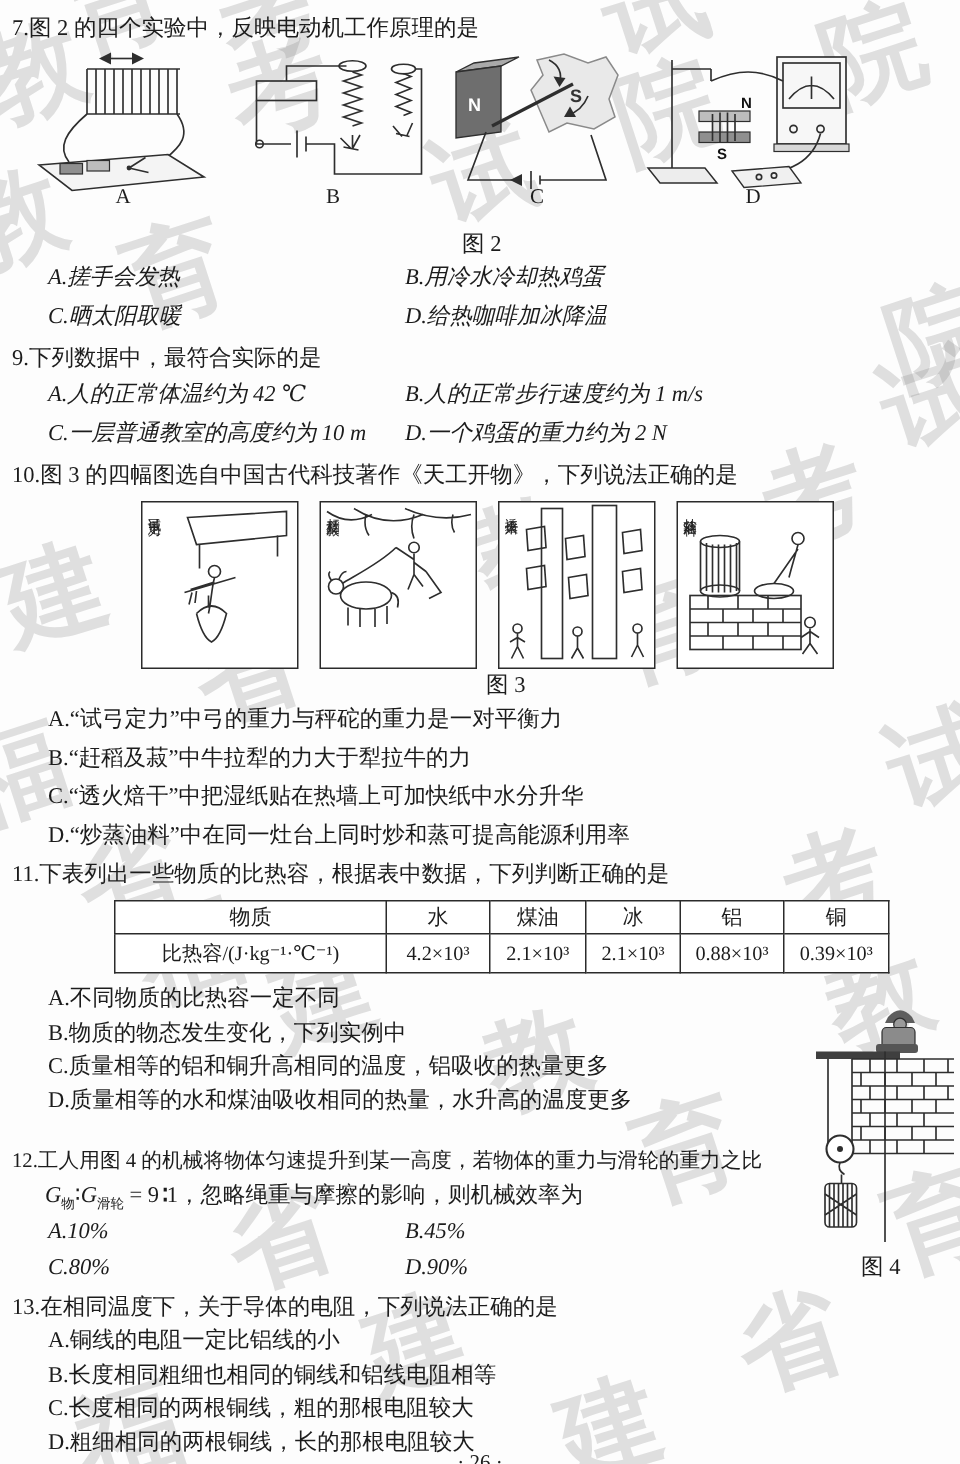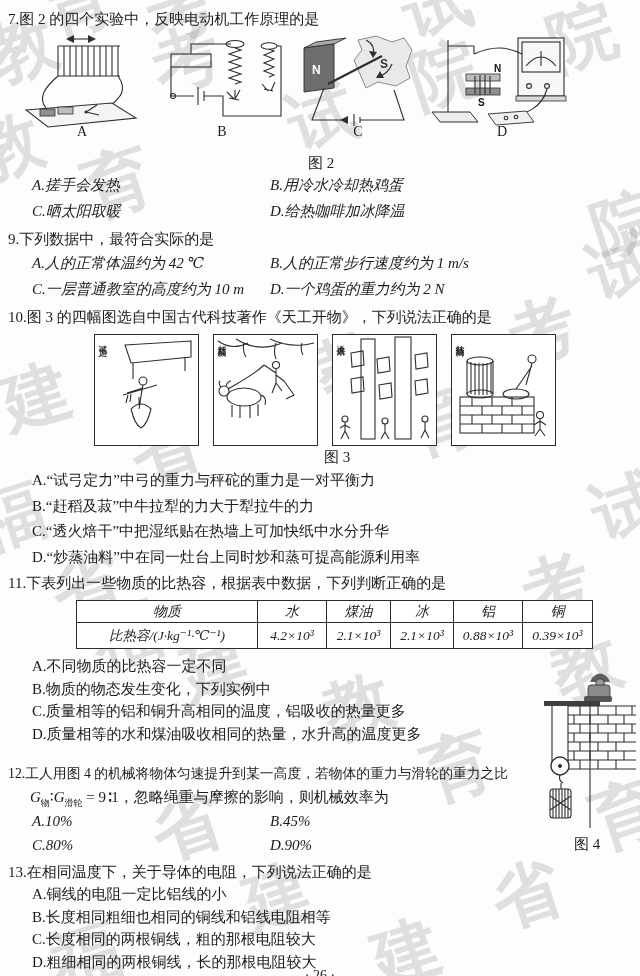--- a/index.html
+++ b/index.html
@@ -31,21 +31,21 @@
   
   .fig3row{display:flex;gap:14px;margin:6px 0 2px 86px;}
   .fig3box{width:105px;height:112px;border:1px solid #2b2b2b;position:relative;background:#fff;box-sizing:border-box;}
   .fig3box .vlabel{
     position:absolute;top:3px;left:3px;writing-mode:vertical-rl;letter-spacing:1px;
     font-size:9px;color:#222;line-height:10px;
   }
   .fig3box svg{position:absolute;inset:0;}
   
   table.sh{border-collapse:collapse;margin:6px 0 6px 68px;background:#fff;}
-  table.sh td{border:1px solid #2b2b2b;text-align:center;padding:0 2px;font-size:14px;font-style:italic;}
+  table.sh td{border:1px solid #2b2b2b;text-align:center;padding:0 2px;font-size:14px;}
   table.sh tr.hd td{height:21px;}
   table.sh tr.vl td{height:25px;font-size:13.5px;}
   .c0{width:176px}.c1{width:64px}.c2{width:59px}.c3{width:58px}.c4{width:64px}.c5{width:65px}
   
   .formula{padding-left:22px;line-height:24px;height:24px;}
   .formula .it{font-style:italic;font-family:"Liberation Serif",serif;}
   .formula sub{font-size:9px;}
   .q12stem{font-size:13.8px;}
   
   .fig4{position:absolute;left:544px;top:670px;width:92px;z-index:1;}

